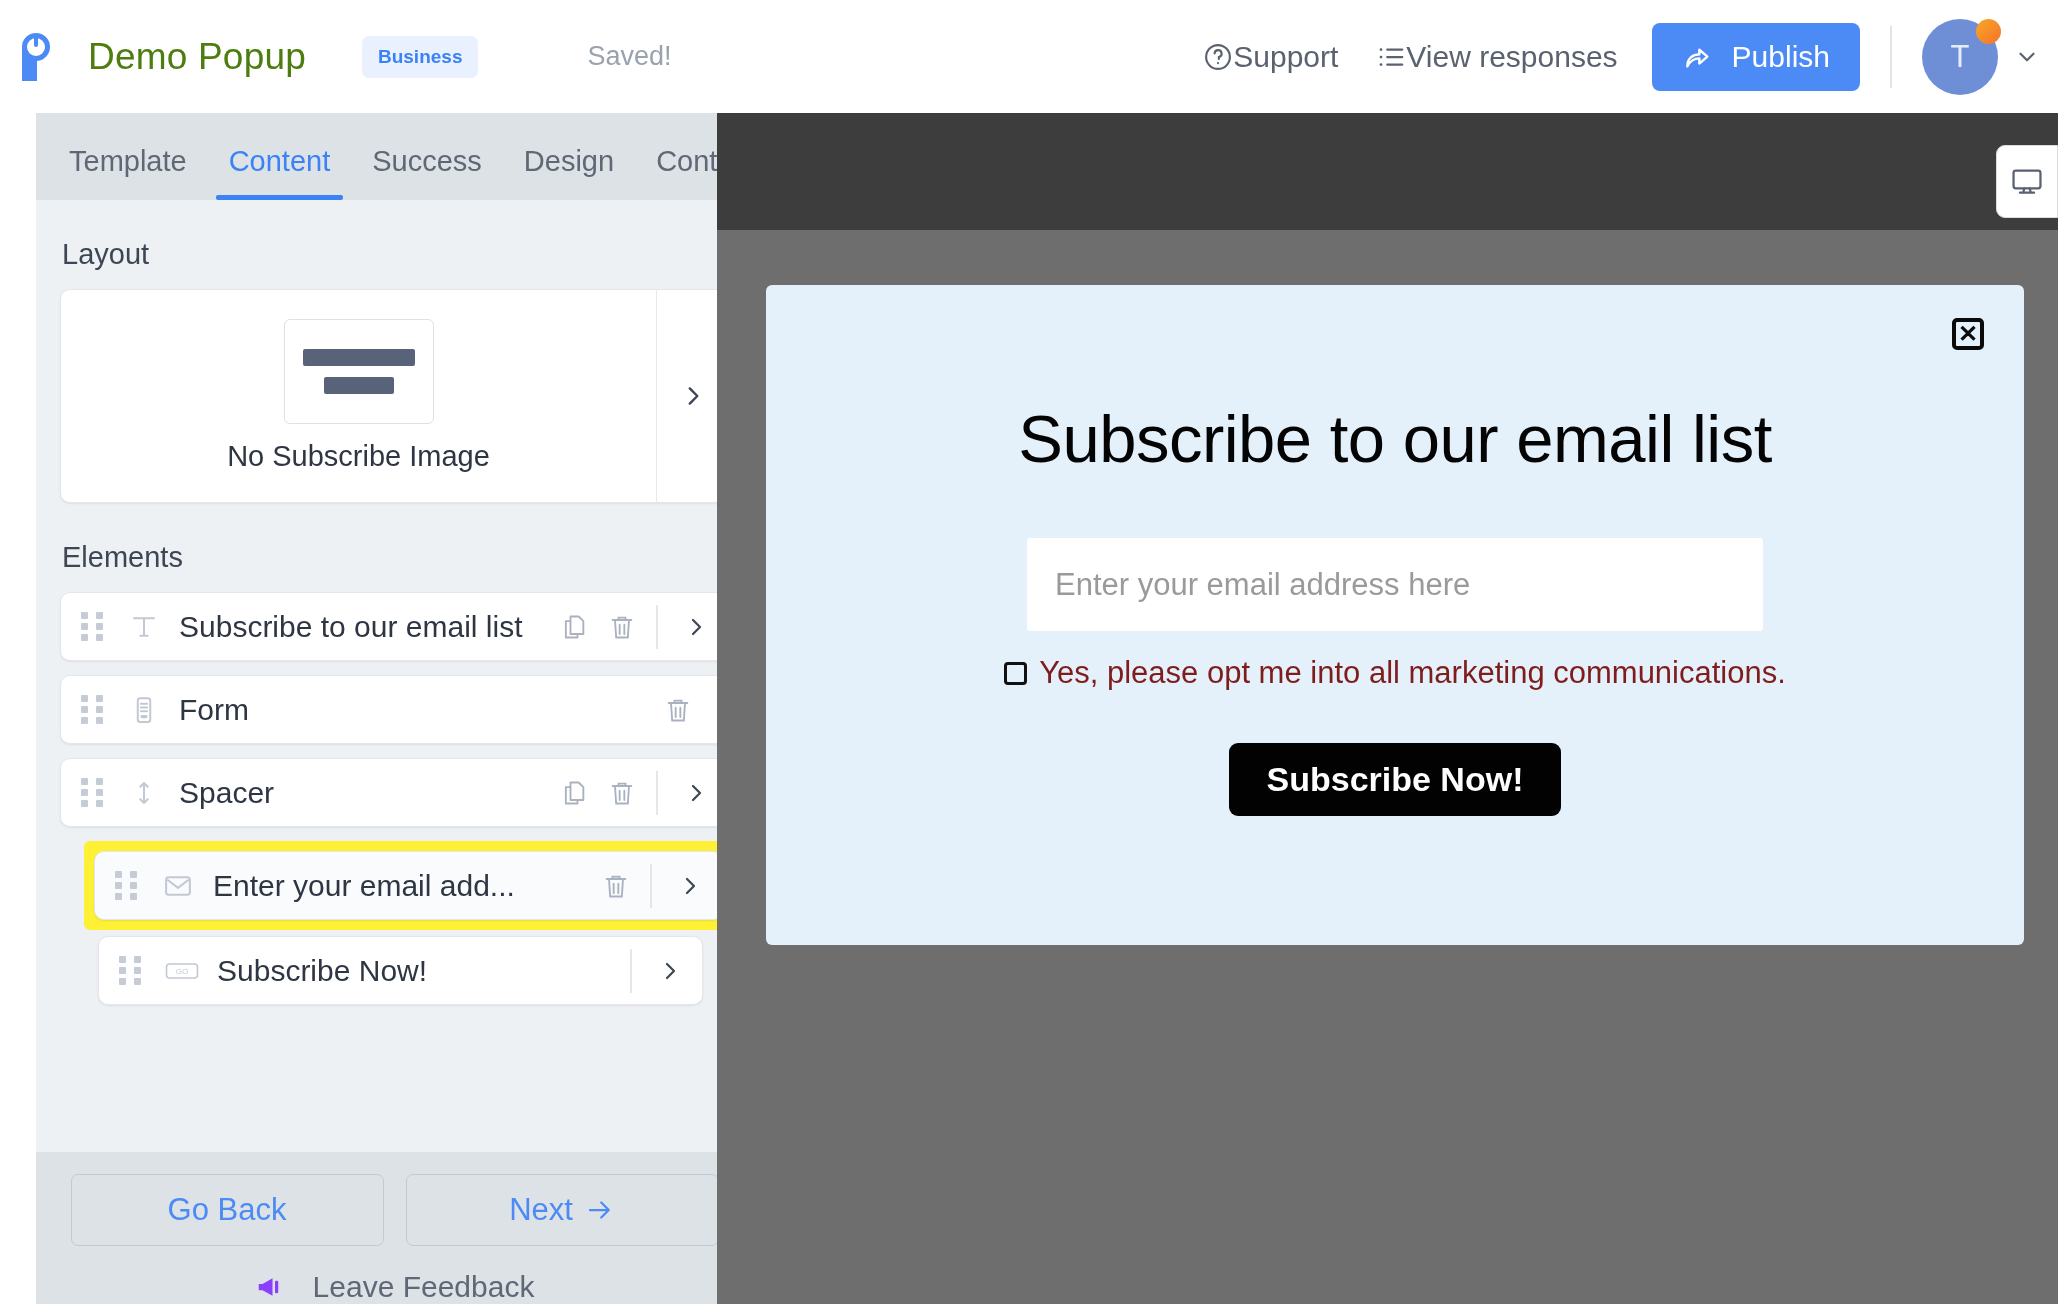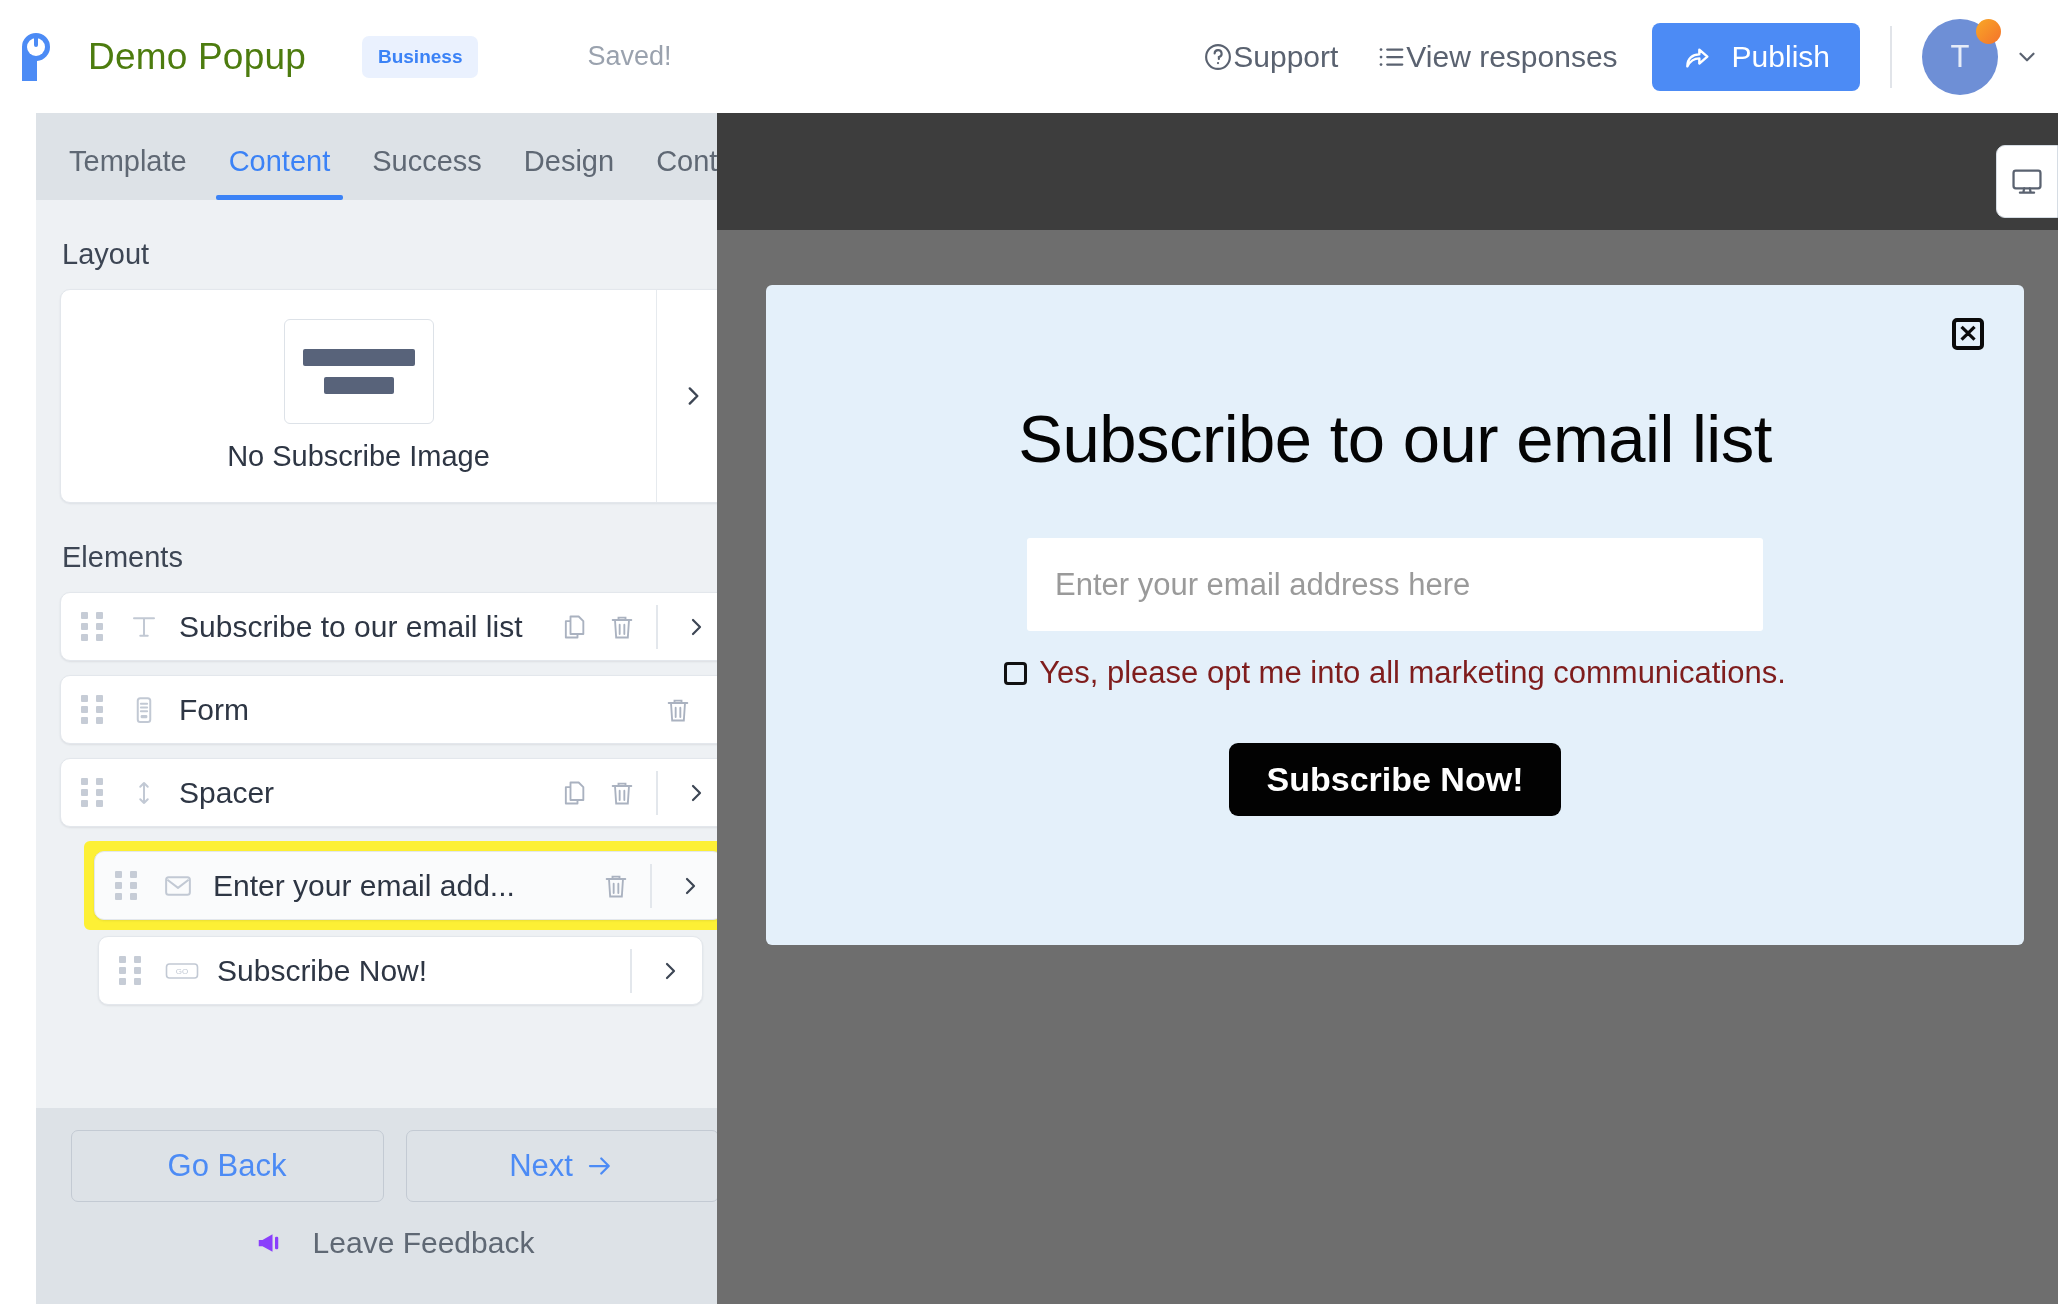--- a/index.html
+++ b/index.html
@@ -146,21 +146,21 @@
     justify-content: center; color: #3d4654; cursor: pointer;
   }
   .highlight-box {
     border: 7px solid #fdf035; border-radius: 6px;
     margin: 0 20px 6px 48px; padding: 3px; background: #fdf035;
   }
   .highlight-box .el-row { margin: 0; background: #fafbfc; }
 
   
   .panel-footer {
-    position: absolute; left: 0; bottom: 0; width: 717px; height: 196px;
+    position: absolute; left: 0; bottom: 0; width: 717px; height: 152px;
     background: #dde2e7; display: flex; flex-direction: column;
     align-items: center; padding-top: 22px;
   }
   .nav-row { display: flex; gap: 22px; }
   .nav-btn {
     width: 313px; height: 72px; border: 1px solid #c3cad3; border-radius: 7px;
     background: transparent; color: #4c8bf5; font-size: 31px;
     display: flex; align-items: center; justify-content: center; gap: 12px;
     cursor: pointer; font-family: inherit;
   }

